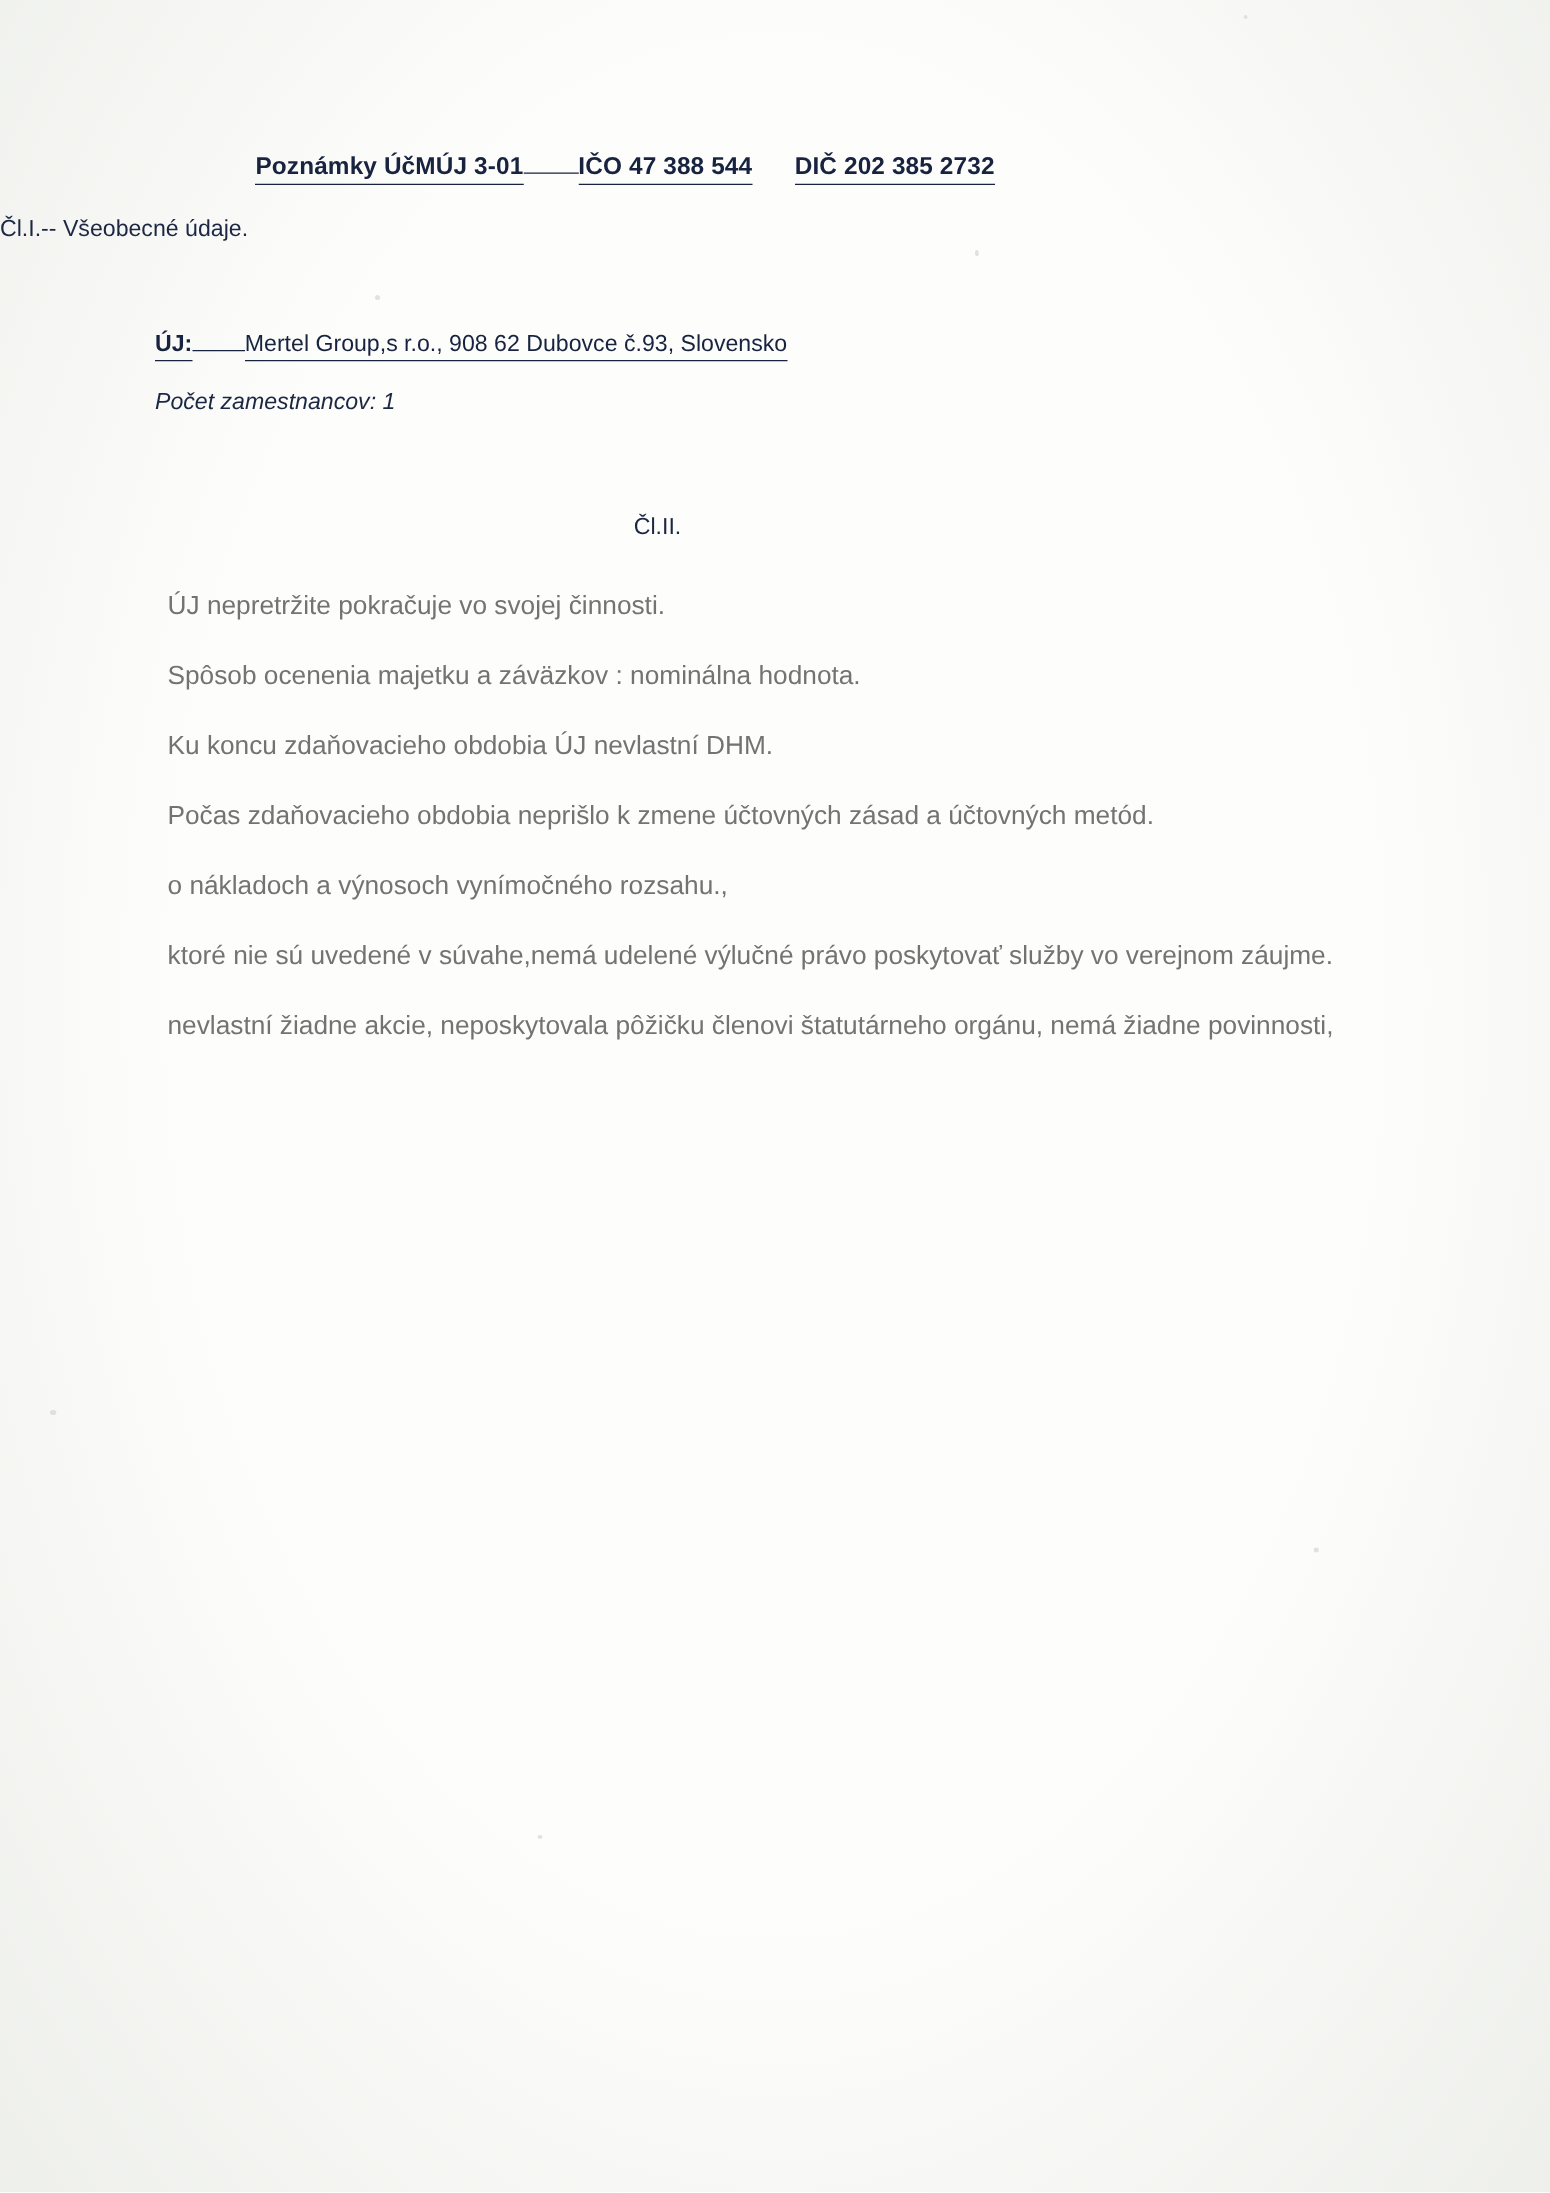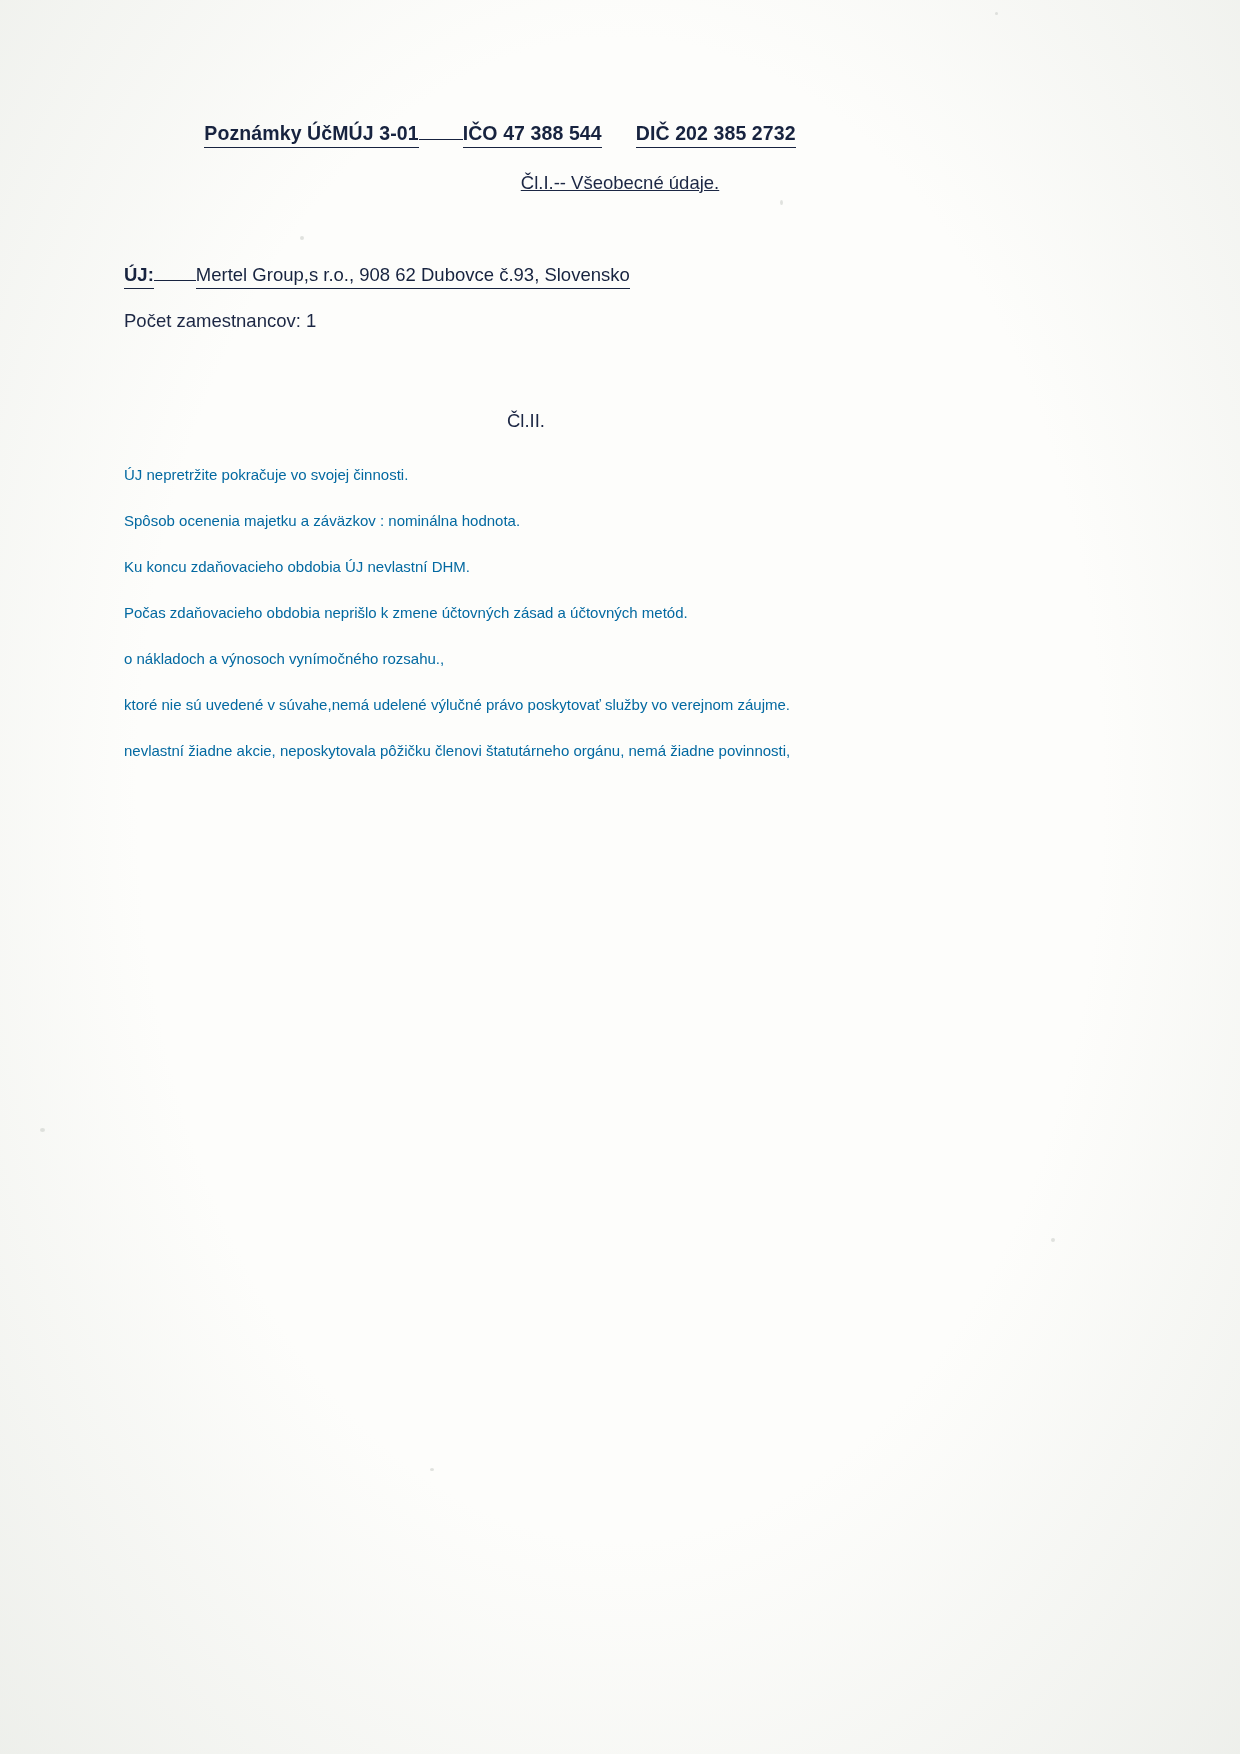--- a/index.html
+++ b/index.html
@@ -71,24 +71,22 @@
   .header-line .gap-small {
     display: inline-block;
     width: 34px;
   }
 
   .subtitle {
     position: absolute;
     left: 0;
     top: 172px;
     width: 1240px;
-    text-align: center;
     font-size: 18.5px;
     color: #1c2744;
-    text-decoration: underline;
   }
 
   .uj-row {
     position: absolute;
     left: 124px;
     top: 264px;
     font-size: 18.5px;
     color: #17233f;
     white-space: nowrap;
   }
@@ -108,42 +106,43 @@
     border-bottom: 1.6px solid #17233f;
     padding-bottom: 2px;
     display: inline-block;
   }
 
   .employees {
     position: absolute;
     left: 124px;
     top: 310px;
     font-size: 18.5px;
+    font-style: italic;
   }
 
   .article2 {
     position: absolute;
     left: 0;
     top: 410px;
     width: 1052px;
     text-align: center;
     font-size: 18.5px;
   }
 
   .body-list {
     position: absolute;
     left: 124px;
     top: 452px;
     width: 1020px;
   }
   .body-list p {
-    margin: 0;
-    font-size: 15px;
+    margin: 10px;
+    font-size: 21px;
     line-height: 46px;
-    color: #0369a1;
+    color: #737373;
     white-space: nowrap;
   }
 </style>
 </head>
 <body>
 
 <div class="page">
 
   <div class="speck" style="left:300px;  top:236px;  width:4px; height:4px;"></div>
   <div class="speck" style="left:780px;  top:200px;  width:3px; height:5px;"></div>

